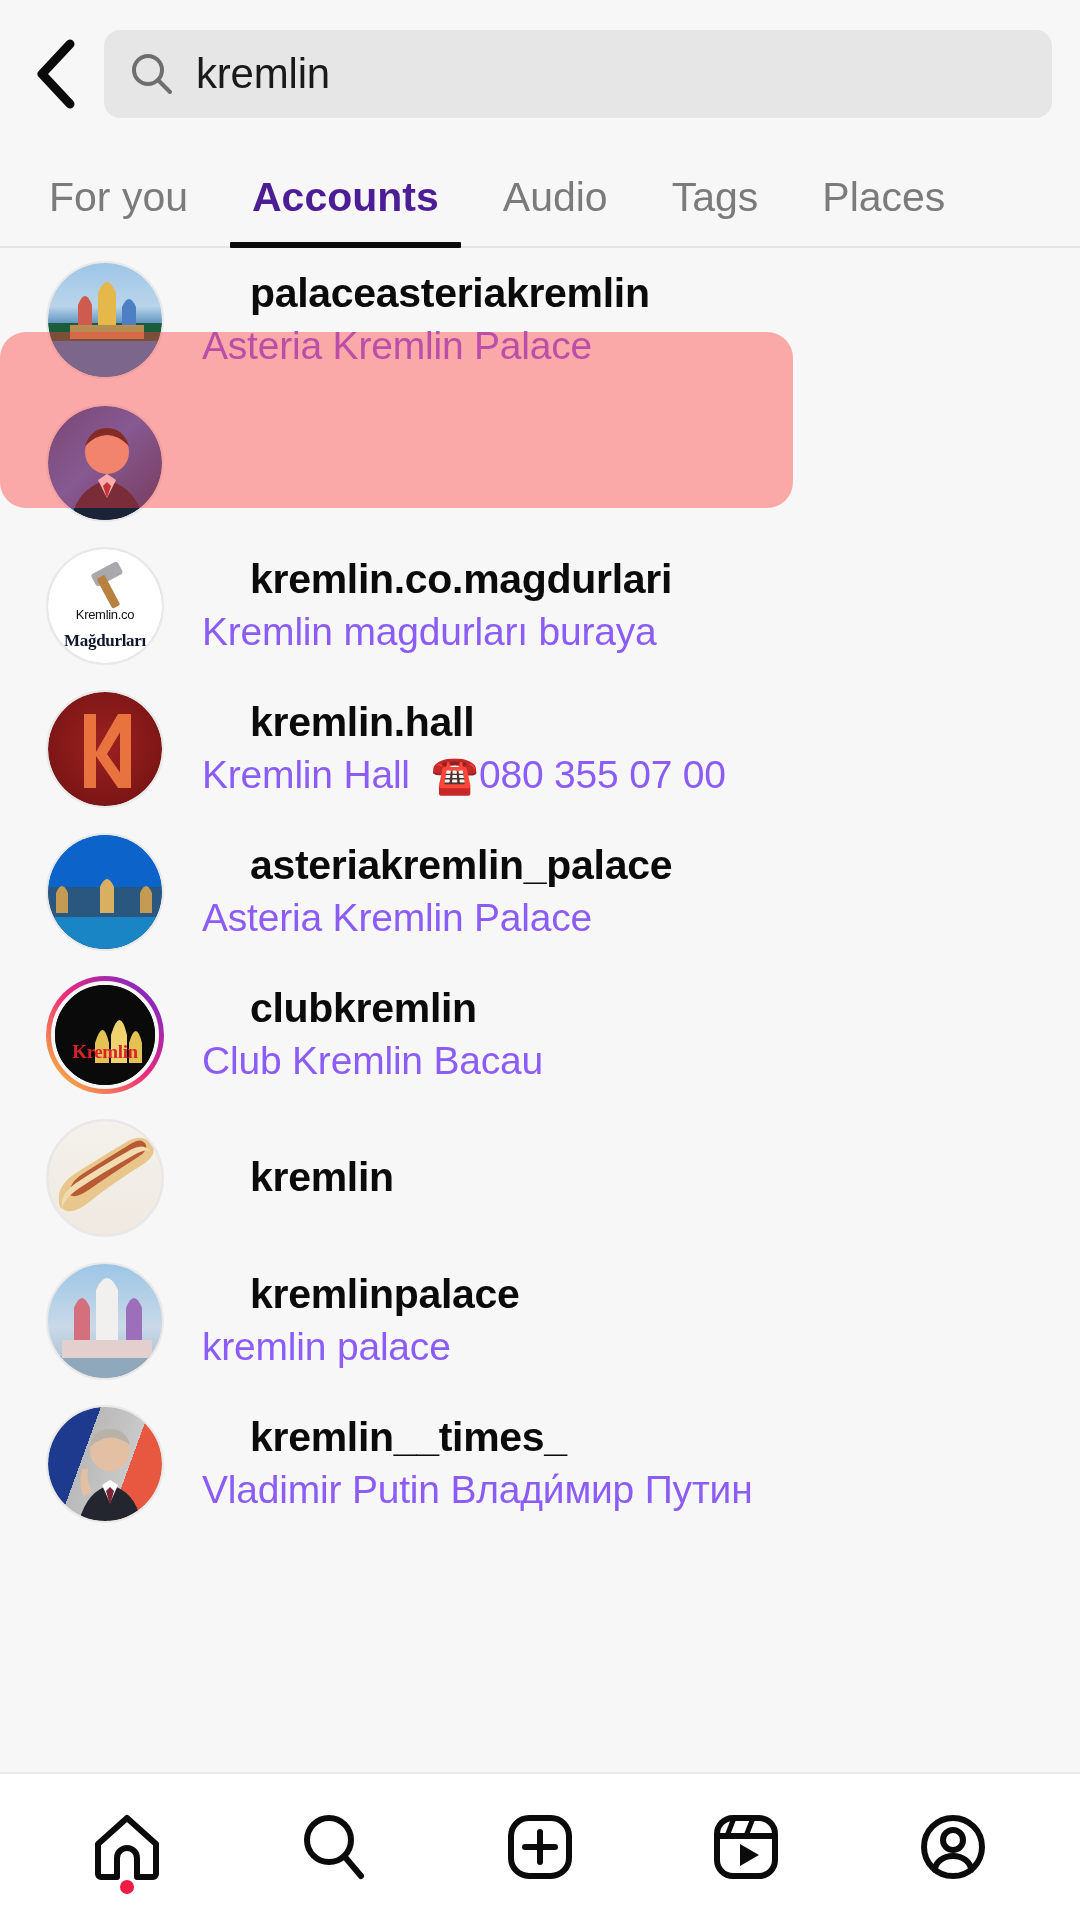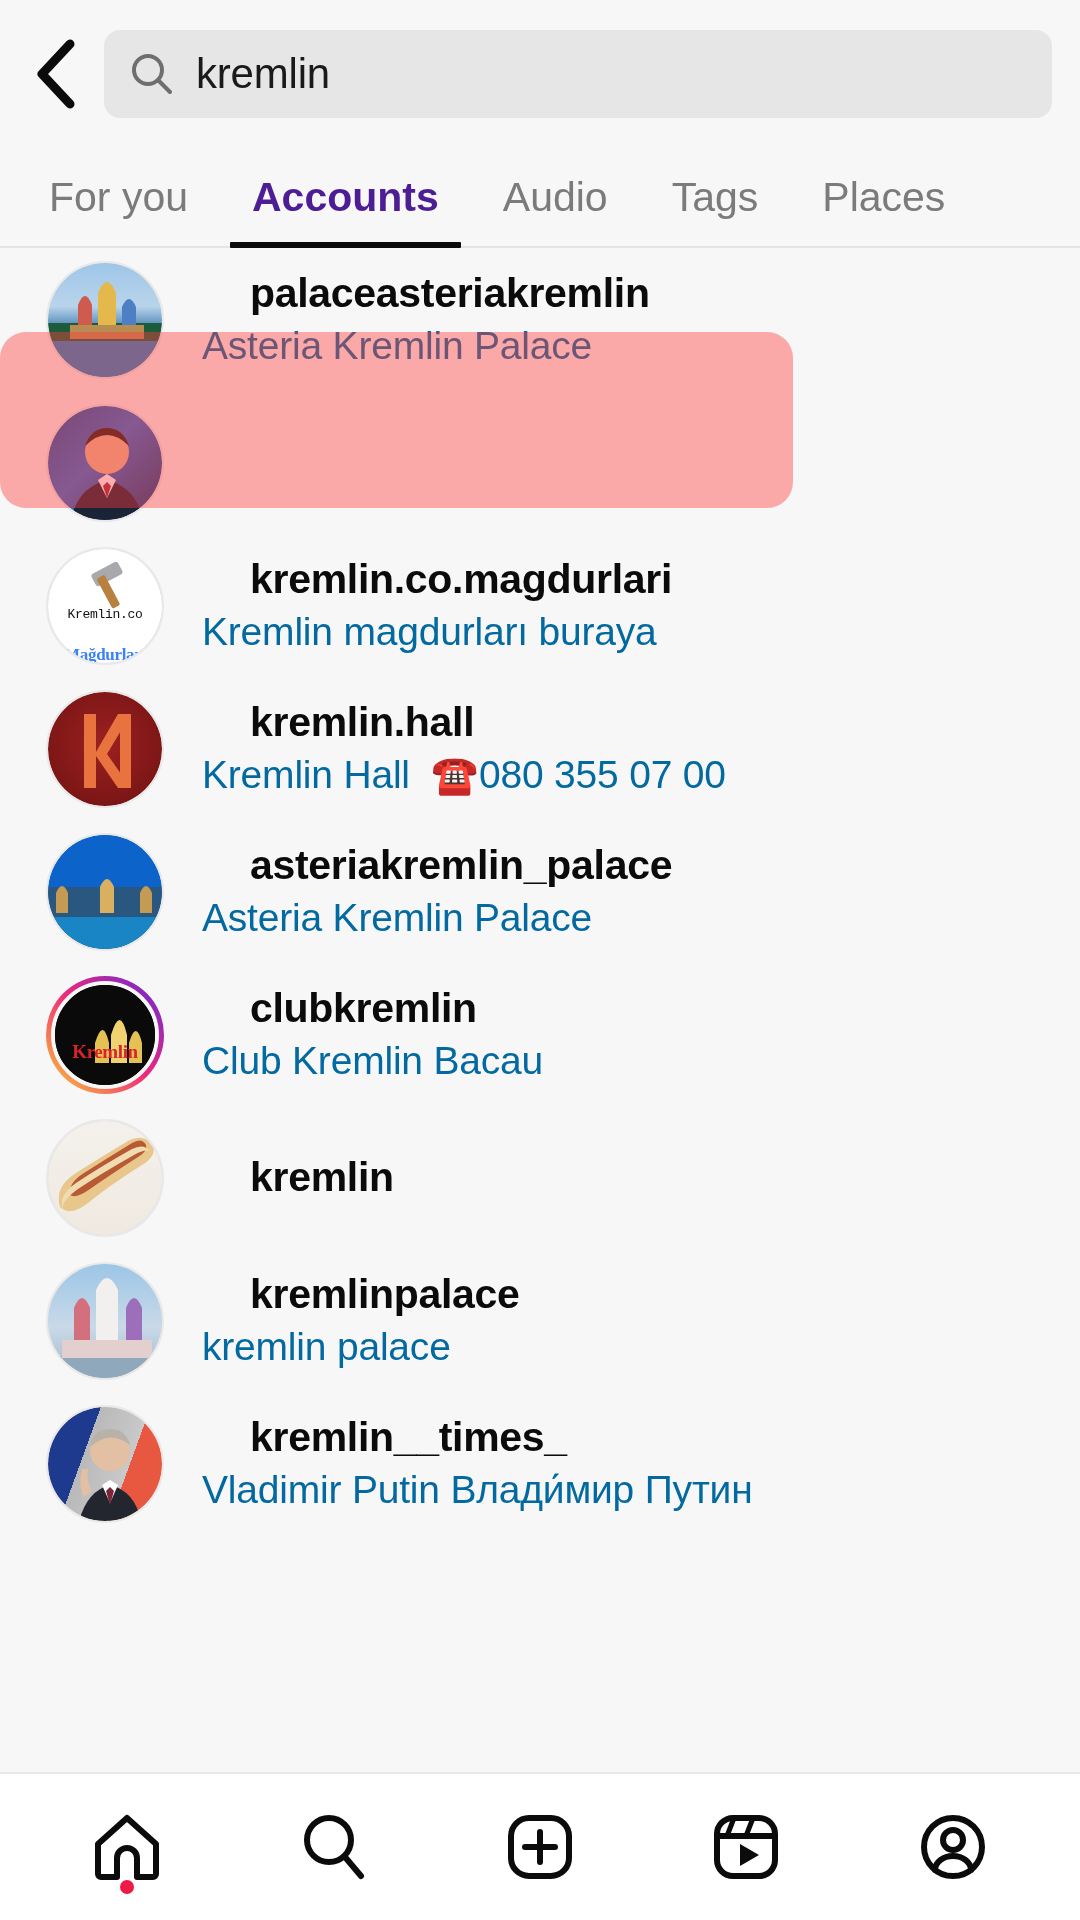--- a/index.html
+++ b/index.html
@@ -41,21 +41,21 @@
   .avatar {
     width:118px; height:118px; border-radius:50%; flex:0 0 118px;
     overflow:hidden; position:relative; background:#ddd;
     border:2px solid #e9e9e9;
   }
   .avatar.ring { border:none; padding:5px; background:linear-gradient(45deg,#f9ce34 0%,#ee2a7b 50%,#6228d7 100%); }
   .avatar.ring .av-inner { width:100%; height:100%; border-radius:50%; overflow:hidden; border:4px solid #f7f7f7; position:relative; background:#000; }
   .av-inner { width:100%; height:100%; border-radius:50%; overflow:hidden; position:relative; }
   .meta { margin-left:38px; display:flex; flex-direction:column; justify-content:center; min-width:0; flex:1 1 auto; padding-right:20px; }
   .uname { font-size:41px; font-weight:700; color:#0b0b0b; letter-spacing:-0.3px; line-height:1.18; white-space:nowrap;margin-left:48px; }
-  .sub { font-size:39px; font-weight:400; color:#0369a1; letter-spacing:-0.2px; line-height:1.2; margin-top:6px; white-space:nowrap; }
+  .sub { font-size:39px; font-weight:400; color:#8b5cf6; letter-spacing:-0.2px; line-height:1.2; margin-top:6px; white-space:nowrap; }
   .sub.with-emoji { display:flex; align-items:center; gap:0; }
   .sub .tel { margin-left:22px; margin-right:0px; font-size:38px; }
 
   
   .highlight-box {
     position:absolute; left:0; width:793px; height:176px;
     background:rgba(255,60,60,0.42);
     border-radius:26px;
     pointer-events:none;
     z-index:5;
@@ -164,22 +164,22 @@
     </div>
 
     <div class="row">
       <div class="avatar">
         <div class="av-inner">
           <div class="art a-magdur">
             <svg width="118" height="118" viewBox="0 0 118 118" style="position:absolute;inset:0">
               <rect x="44" y="18" width="30" height="14" rx="3" transform="rotate(-28 59 25)" fill="#a9a9ad"></rect>
               <rect x="56" y="26" width="9" height="34" rx="2" transform="rotate(-28 60 43)" fill="#b9813f"></rect>
             </svg>
-            <div style="position:absolute;left:0;right:0;top:58px;text-align:center;font-family:Liberation Mono, monospace;font-size:13px;color:#111;letter-spacing:-0.3px;">Kremlin.co</div>
-            <div style="position:absolute;left:0;right:0;top:96px;text-align:center;font-family:'Liberation Serif',serif;font-size:17px;font-weight:700;color:#3b82f6;letter-spacing:-0.3px;">Mağdurları</div>
+            <div style="position:absolute;left:0;right:0;top:58px;text-align:center;font-family:Liberation Sans, sans-serif;font-size:13px;color:#111;letter-spacing:-0.3px;">Kremlin.co</div>
+            <div style="position:absolute;left:0;right:0;top:82px;text-align:center;font-family:'Liberation Serif',serif;font-size:17px;font-weight:700;color:#0f172a;letter-spacing:-0.3px;">Mağdurları</div>
           </div>
         </div>
       </div>
       <div class="meta">
         <span class="uname">kremlin.co.magdurlari</span>
         <span class="sub">Kremlin magdurları buraya</span>
       </div>
     </div>
 
     <div class="row">

